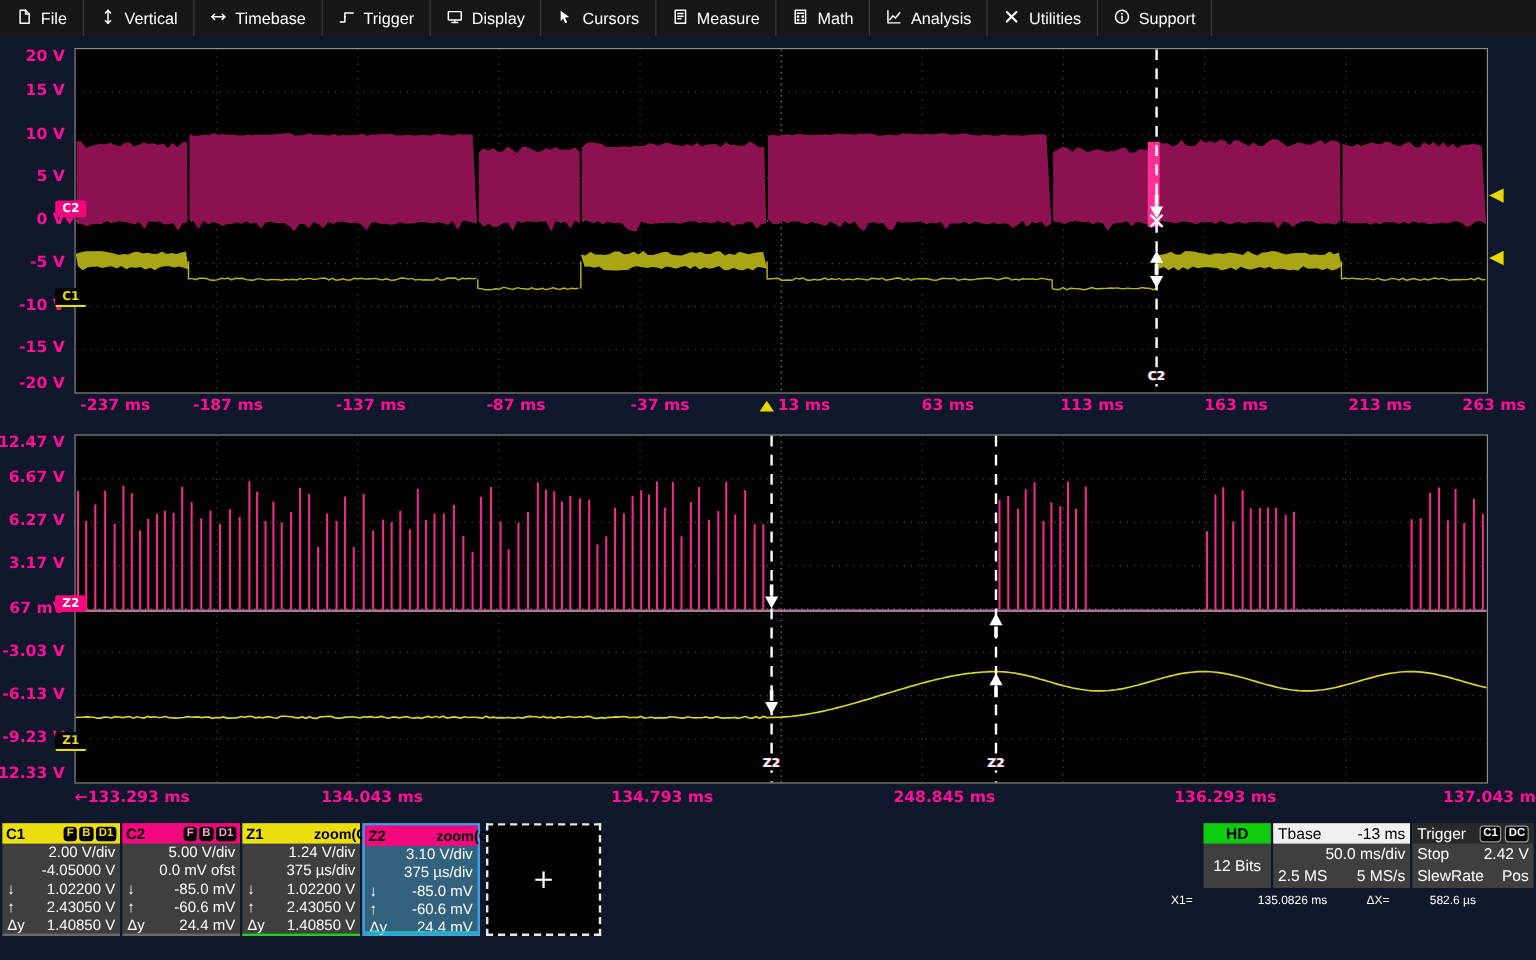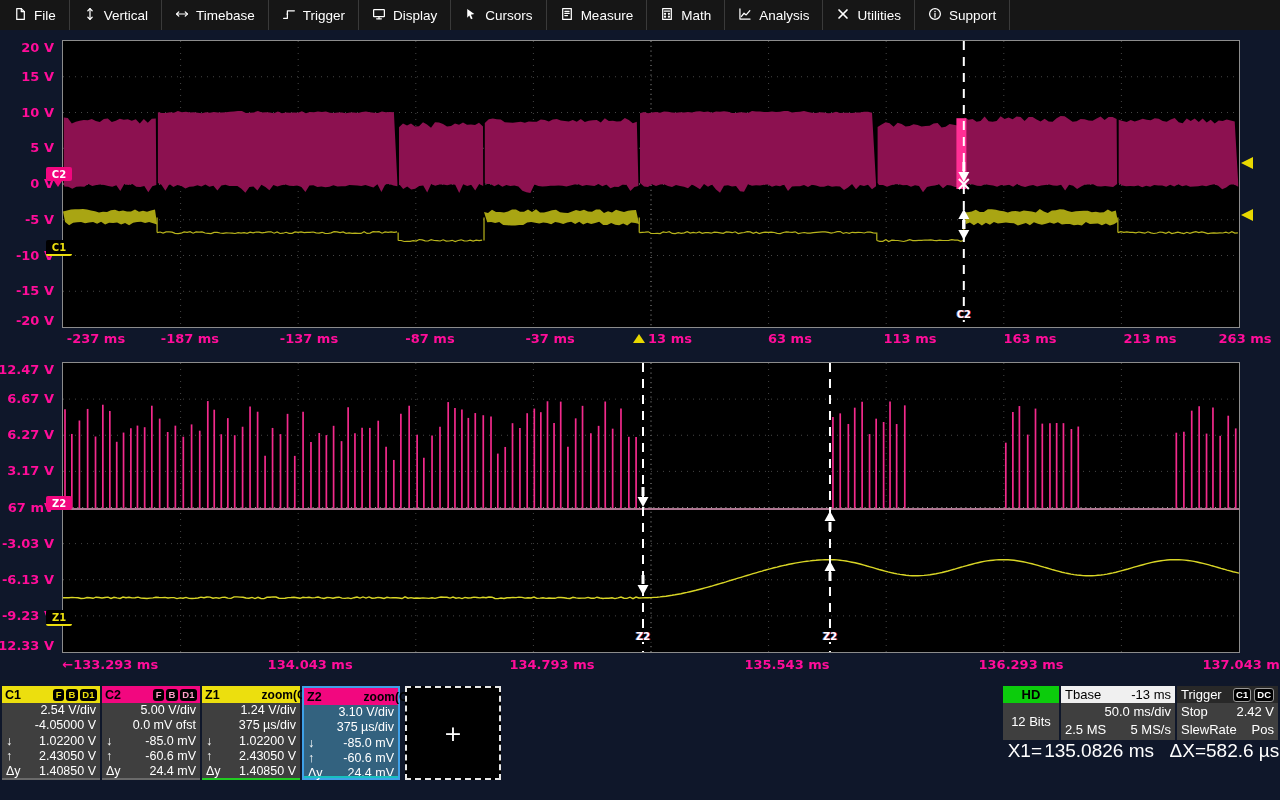--- a/index.html
+++ b/index.html
@@ -47,21 +47,21 @@
   .ibox .irow{height:18px;line-height:18px;display:flex;justify-content:space-between;padding:0 4px;white-space:nowrap;}
   .hdbox{left:1003px;width:56px;height:54px;}
   .hdbox .ihead{background:#0ccc0c;color:#000;font-weight:bold;justify-content:center;}
   .hdbox .ibody{height:37px;display:flex;align-items:center;justify-content:center;}
   .tbasebox{left:1061px;width:114px;height:54px;}
   .tbasebox .ihead{background:#f0f0f0;color:#000;justify-content:space-between;}
   .trigbox{left:1177px;width:101px;height:54px;}
   .trigbox .ihead{background:#282828;color:#fff;gap:3px;}
   .trigbox .ihead .tt{margin-right:auto;}
   .tbadge{background:#000;border:1px solid #999;border-radius:3px;color:#fff;font:bold 9.5px "Liberation Sans",sans-serif;padding:0 2px;height:12px;line-height:11px;}
-  .readout{position:absolute;left:1002px;top:743px;width:278px;color:#fff;font-size:19px;}
+  .readout{position:absolute;left:954px;top:743px;width:278px;color:#fff;font-size:10px;}
   .readout .rrow{display:grid;grid-template-columns:40px 112px 52px 72px;line-height:15px;}
   .readout .rrow span{text-align:right;white-space:nowrap;}
 
   
   .footer{position:absolute;left:0;top:781px;width:1280px;height:19px;background:#2d2d2d;border-top:1px solid #4a4a4a;display:flex;align-items:center;box-sizing:border-box;}
   .brand{margin-left:8px;font-size:13px;color:#fff;letter-spacing:.5px;}
   .brand .b1{font-weight:bold;}
   .brand .b2{color:#c8c8c8;margin-left:4px;}
   .datetime{margin-left:auto;margin-right:6px;color:#fff;font-size:12.5px;}
 </style>
@@ -383,21 +383,21 @@
         <line x1="766.9872" y1="218" x2="766.9872" y2="209" stroke="#fff" stroke-width="3"></line>
         <polygon points="761.4872,208 772.4872,208 766.9872,198" fill="#fff"></polygon>
       </svg>
   <div class="cursor-tag" style="left: 580.003px; top: 268px;">Z2</div>
       <div class="cursor-tag" style="left: 766.987px; top: 268px;">Z2</div>
     </div>
   <div id="xrow2">
       <span class="axis-label xlab" style="left: 110.216px; top: 657px; position: absolute;">←133.293 ms</span>
       <span class="axis-label xlab" style="left: 310.136px; top: 657px; position: absolute;">134.043 ms</span>
       <span class="axis-label xlab" style="left: 551.922px; top: 657px; position: absolute;">134.793 ms</span>
-      <span class="axis-label xlab" style="left: 787.004px; top: 657px; position: absolute;">135.543 ms</span>
+      <span class="axis-label xlab" style="left: 787.004px; top: 657px; position: absolute;">248.845 ms</span>
       <span class="axis-label xlab" style="left: 1021.03px; top: 657px; position: absolute;">136.293 ms</span>
       <span class="axis-label xlab" style="left: 1245.06px; top: 657px; position: absolute;">137.043 ms</span>
     </div>
 
   <div id="overlays">
       <div class="chip c2style" style="top: 167px;">C2</div>
       <div class="chip c1style" style="top: 240px;">C1</div>
       <div class="chip c2style" style="top: 496px;">Z2</div>
       <div class="chip c1style" style="top: 610px;">Z1</div>
       <div class="chip-tri" style="left: 54px; top: 181px;"></div>
@@ -408,21 +408,21 @@
 
   <div id="descRow">
       <div class="dbox" style="left: 2px;">
         <div class="dbox-head" style="background: rgb(236, 223, 14);">
           <span class="hid">C1</span>
           <span class="badge" style="color: rgb(236, 223, 14);">F</span>
           <span class="badge" style="color: rgb(236, 223, 14);">B</span>
           <span class="badge" style="color: rgb(236, 223, 14);">D1</span>
         </div>
         <div class="drow">
-          <span>2.54 V/div</span>
+          <span>2.00 V/div</span>
         </div>
         <div class="drow">
           <span>-4.05000 V</span>
         </div>
         <div class="drow">
           <span class="rl">↓</span>
           <span>1.02200 V</span>
         </div>
         <div class="drow">
           <span class="rl">↑</span>

